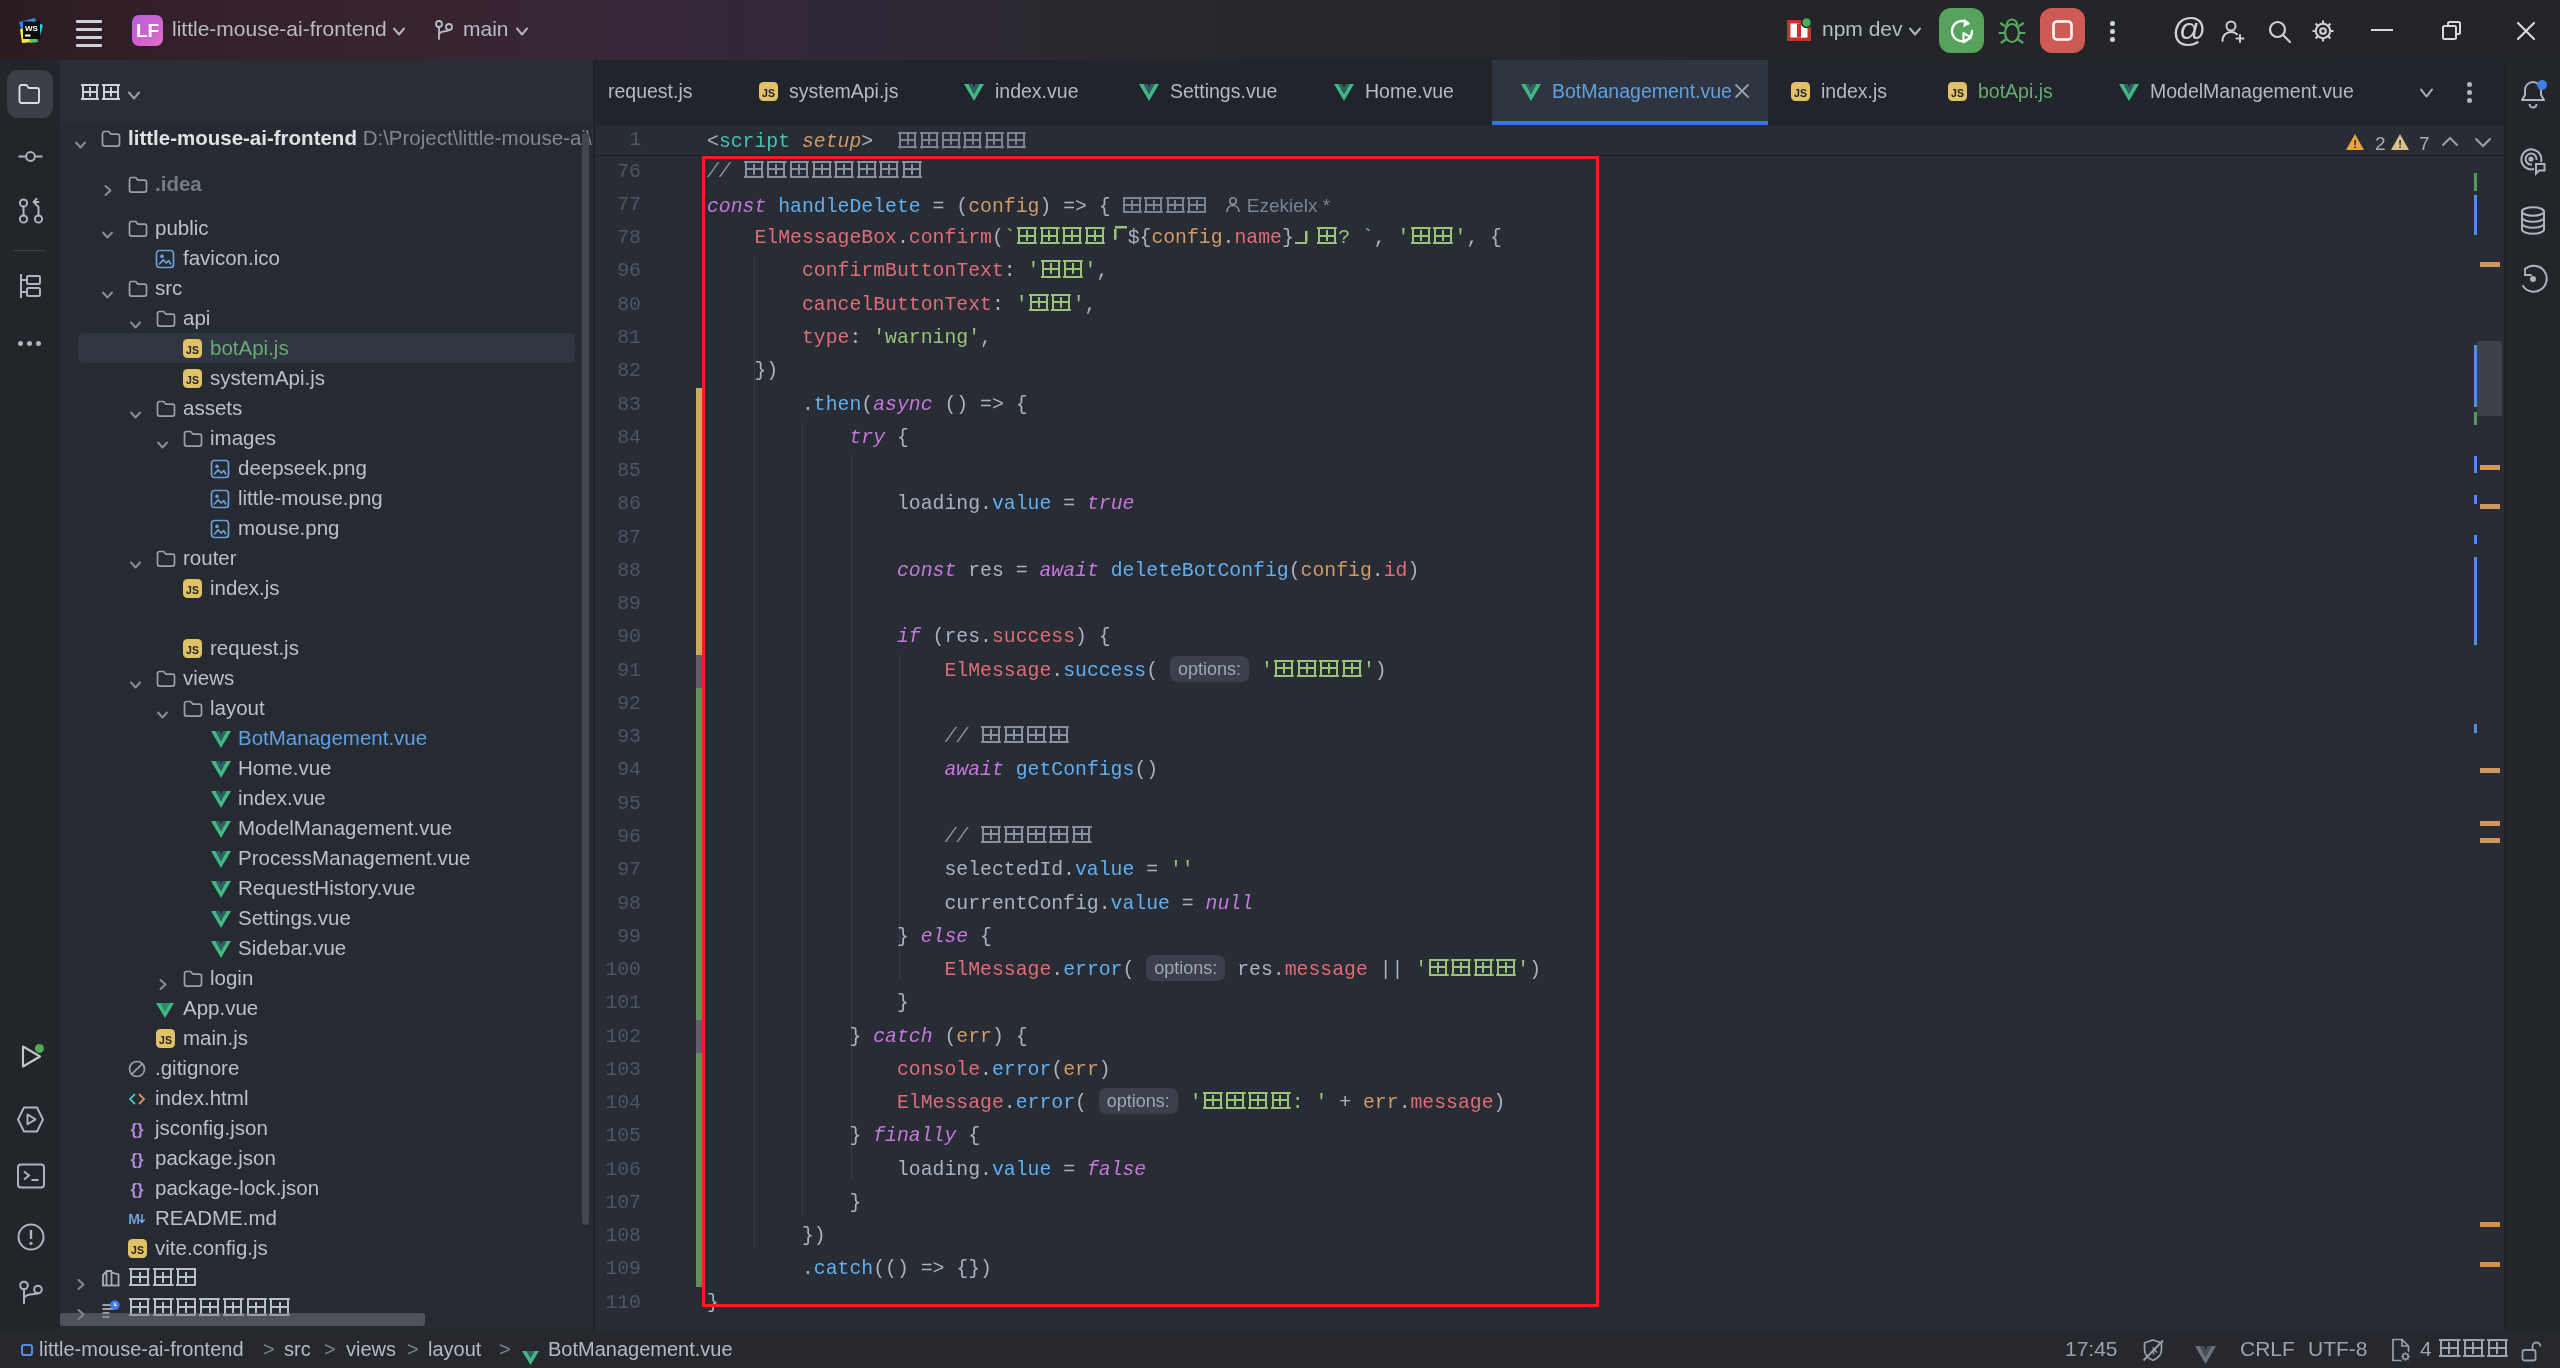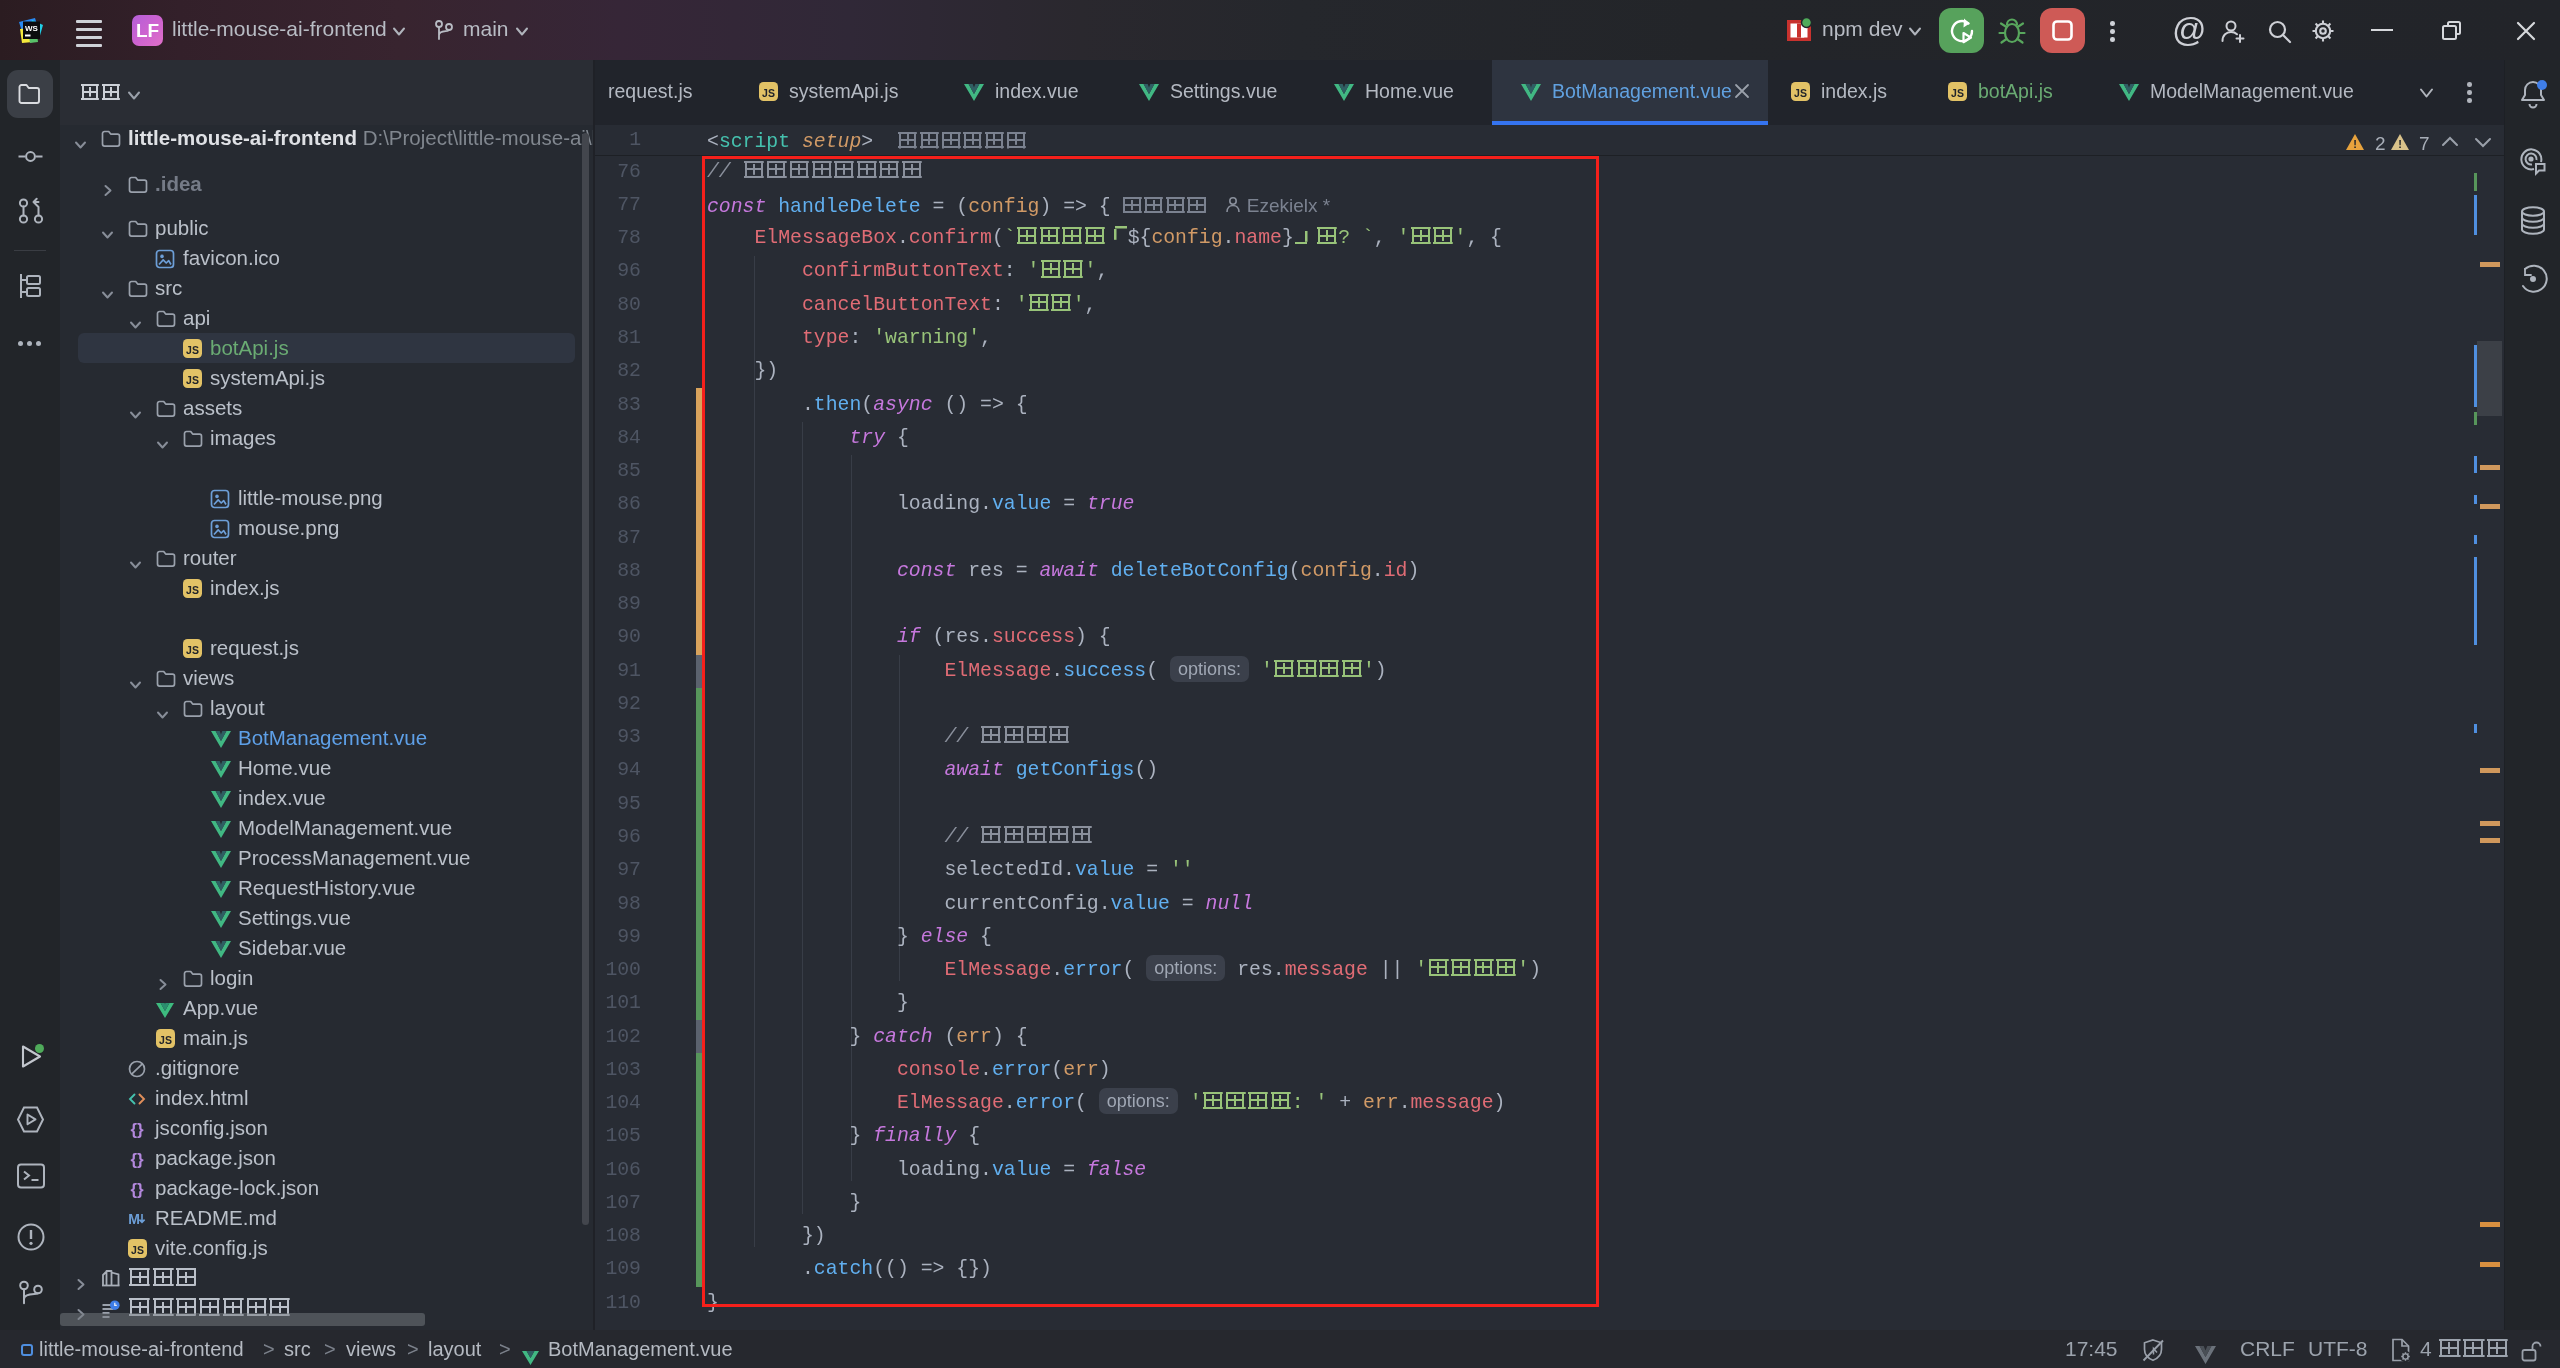--- a/index.html
+++ b/index.html
@@ -308,20 +308,28 @@
       <span class="abs lbl" style="left:123px;">assets</span>
     </div>
     <div class="row" style="top:298px;">
       <span class="chev" style="left:95px"><svg width="15" height="15" viewBox="0 0 15 15">
           <path d="M3 5.5 L7.5 10.5 L12 5.5" fill="none" stroke="#878d98" stroke-width="2" stroke-linecap="round" stroke-linejoin="round"></path>
         </svg></span>
       <span class="abs" style="left:122px;top:4px"><svg width="21" height="21" viewBox="0 0 21 21">
           <path d="M2.5 5.5 a2 2 0 0 1 2-2 h4.2 l2 2.6 h6.8 a2 2 0 0 1 2 2 v8 a2 2 0 0 1-2 2 h-13 a2 2 0 0 1-2-2 z" fill="none" stroke="#9aa1ac" stroke-width="1.7" stroke-linejoin="round"></path>
         </svg></span>
       <span class="abs lbl" style="left:150px;">images</span>
+    </div>
+    <div class="row" style="top:328px;">
+      <span class="abs" style="left:150px;top:4px"><svg width="20" height="20" viewBox="0 0 20 20">
+          <rect x="1.5" y="1.5" width="17" height="17" rx="3" fill="none" stroke="#6d9fd8" stroke-width="1.7"></rect>
+          <circle cx="7" cy="7.4" r="1.8" fill="#6d9fd8"></circle>
+          <path d="M4 15.5 l4.2-4.6 3 3.1 2.5-2.4 2.3 3.9" fill="none" stroke="#6d9fd8" stroke-width="1.7" stroke-linejoin="round"></path>
+        </svg></span>
+      <span class="abs lbl" style="left:178px;">deepseek.png</span>
     </div>
     <div class="row" style="top:358px;">
       <span class="abs" style="left:150px;top:4px"><svg width="20" height="20" viewBox="0 0 20 20">
           <rect x="1.5" y="1.5" width="17" height="17" rx="3" fill="none" stroke="#6d9fd8" stroke-width="1.7"></rect>
           <circle cx="7" cy="7.4" r="1.8" fill="#6d9fd8"></circle>
           <path d="M4 15.5 l4.2-4.6 3 3.1 2.5-2.4 2.3 3.9" fill="none" stroke="#6d9fd8" stroke-width="1.7" stroke-linejoin="round"></path>
         </svg></span>
       <span class="abs lbl" style="left:178px;">little-mouse.png</span>
     </div>
     <div class="row" style="top:388px;">

